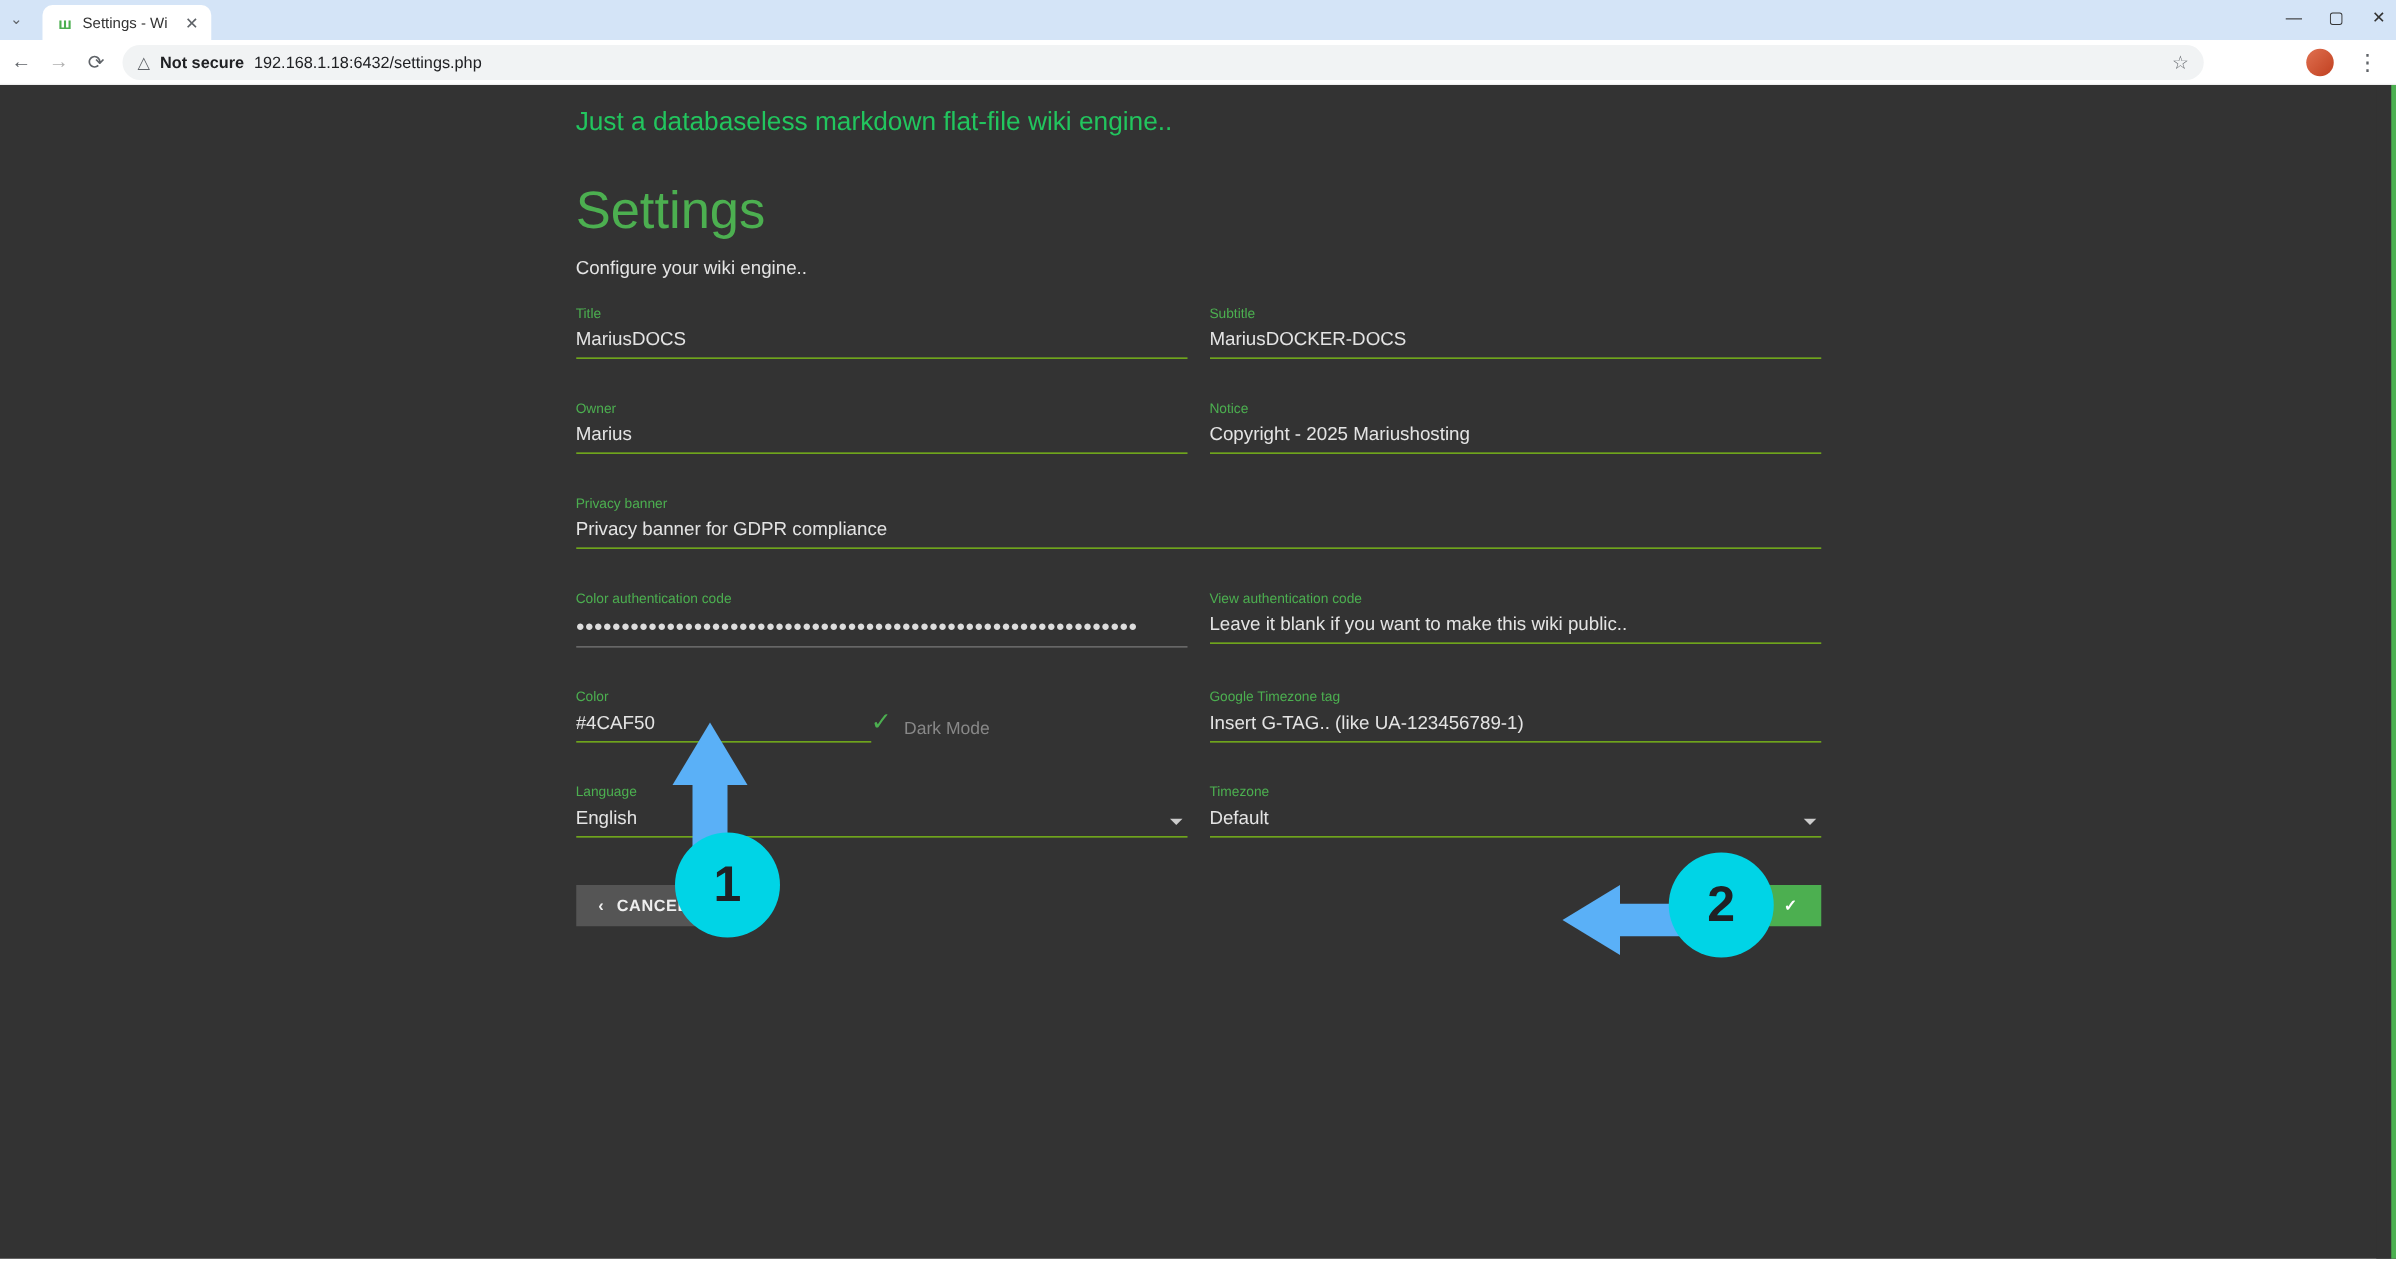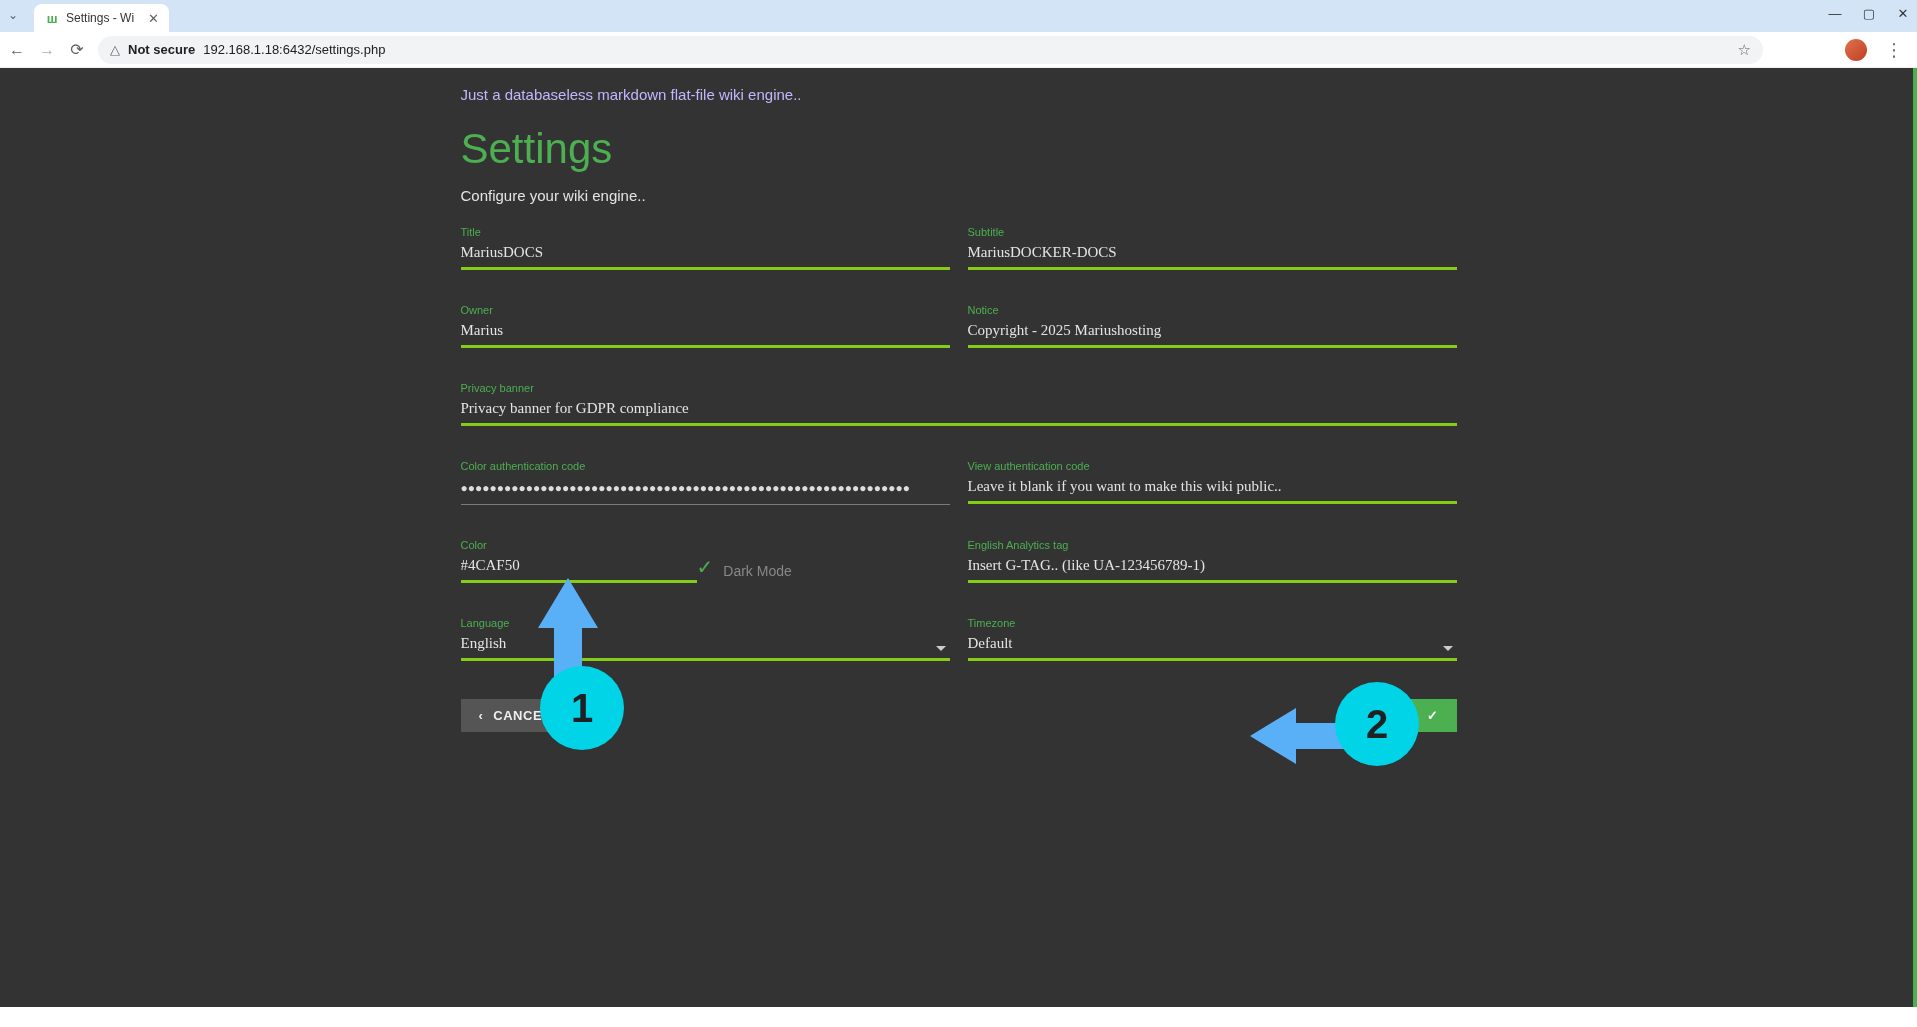--- a/index.html
+++ b/index.html
@@ -94,23 +94,23 @@
       position:absolute; top:0; right:4px; width:12px; height:100%;
       background:#333;
     }
     .container {
       max-width: 996px;
       margin: 0 auto;
       padding-top: 18px;
       color: #ddd;
     }
     .tagline {
-      font-size: 15px;
-      color: #c4b5fd;
-      margin-bottom: 22px;
+      font-size: 21px;
+      color: #22c55e;
+      margin-bottom: 34px;
     }
     .page-title {
       font-size: 42px;
       font-weight: 300;
       color: #4CAF50;
       margin-bottom: 14px;
     }
     .page-subtitle {
       font-size: 15px;
       color: #e4e4e4;
@@ -129,26 +129,26 @@
     .field-label {
       font-size: 11px;
       color: #4CAF50;
       margin-bottom: 2px;
       display:block;
     }
     .field-input {
       width: 100%;
       background: transparent;
       border: none;
-      border-bottom: 3px solid #84cc16;
+      border-bottom: 1px solid #84cc16;
       color: #e4e4e4;
       font-size: 15px;
       padding: 4px 0 6px 0;
       outline: none;
-      font-family: Liberation Serif, serif;
+      font-family: Liberation Sans, sans-serif;
     }
     .field-input::placeholder { color: #888; }
     .password-dots {
       letter-spacing: 0px;
       font-size: 12px;
       line-height: 20px;
       color:#ddd;
       border-bottom: 1px solid #7a7a7a;
       padding: 4px 0 6px 0;
     }
@@ -298,21 +298,21 @@
           <div class="color-field">
             <span class="field-label">Color</span>
             <input class="field-input" value="#4CAF50" style="">
           </div>
           <div class="dark-toggle">
             <span class="check-icon">✓</span>
             <span class="dark-label">Dark Mode</span>
           </div>
         </div>
         <div class="field">
-          <span class="field-label">English Analytics tag</span>
+          <span class="field-label">Google Timezone tag</span>
           <input class="field-input" value="Insert G-TAG.. (like UA-123456789-1)" style="">
         </div>
       </div>
 
       <div class="form-row">
         <div class="field select-field">
           <span class="field-label">Language</span>
           <input class="field-input" readonly="" value="English" style="">
           <div class="select-caret"></div>
         </div>

